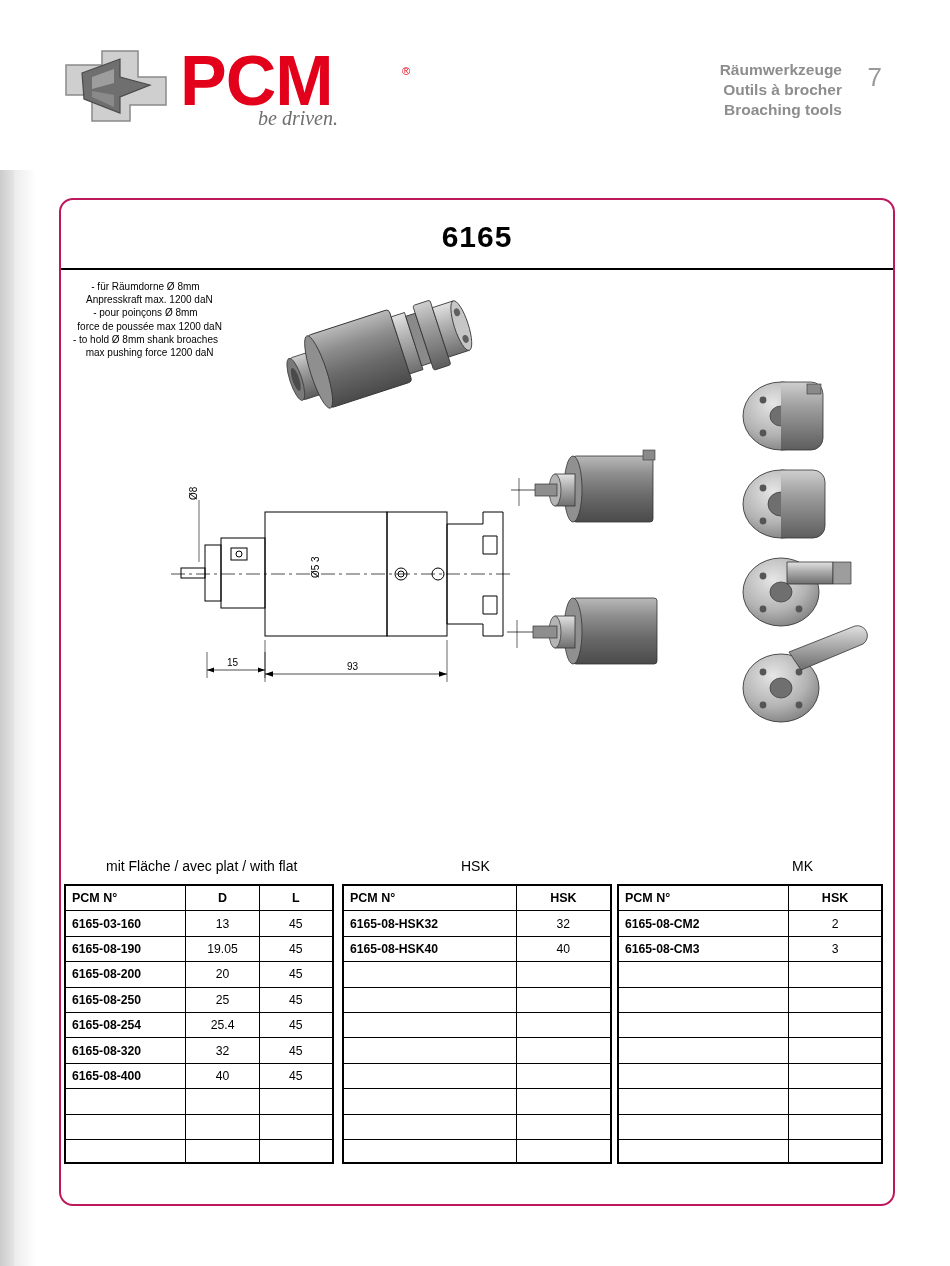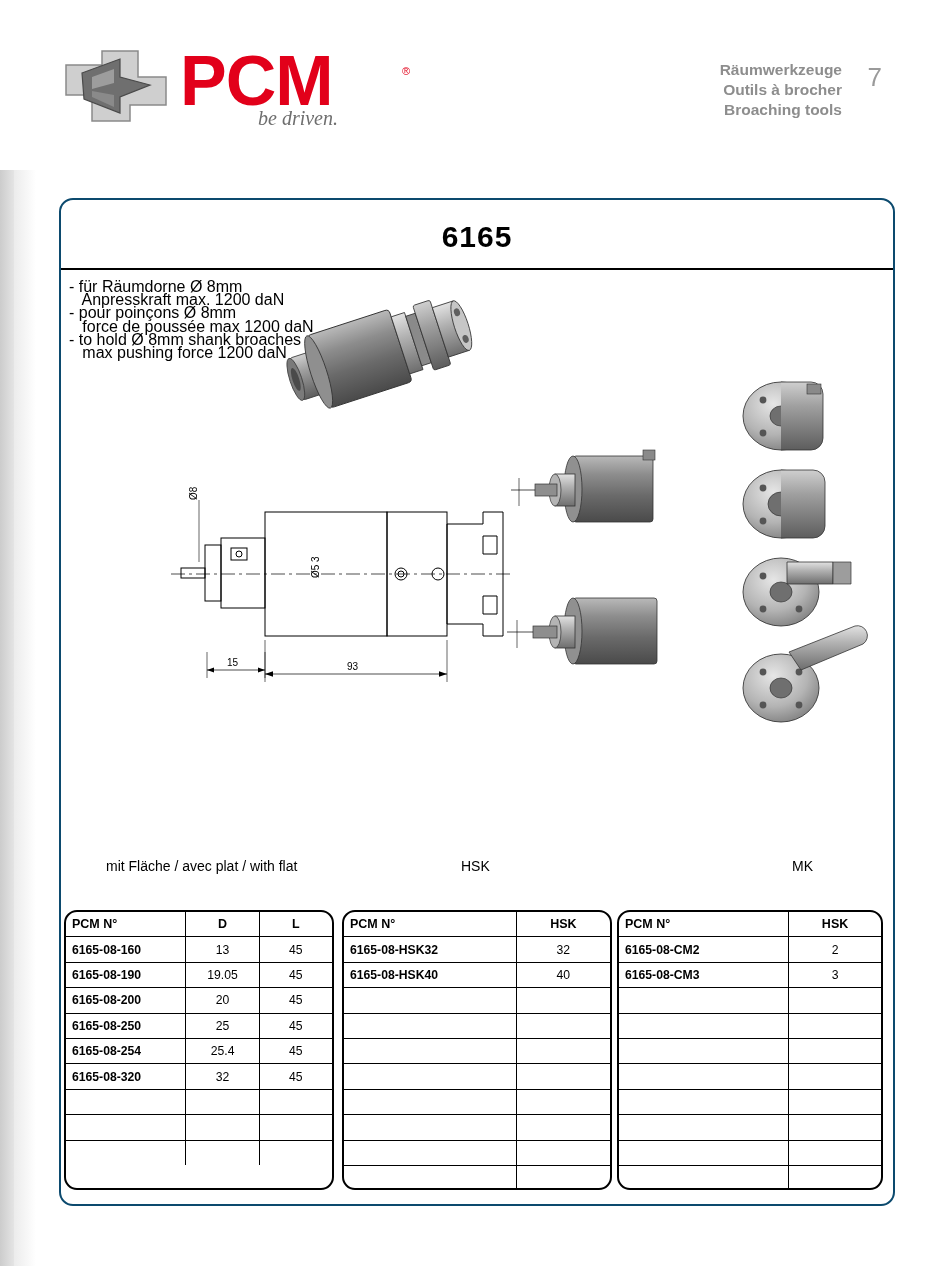--- a/index.html
+++ b/index.html
@@ -83,21 +83,21 @@
     right: 68px; top: 62px;
     font-size: 26px;
     color: #9a9a9a;
   }
 
   
   .panel {
     position: absolute;
     left: 59px; top: 198px;
     width: 836px; height: 1008px;
-    border: 2px solid #0c4a6e;
+    border: 2px solid #be185d;
     border-radius: 14px;
     background: #fff;
     box-sizing: border-box;
   }
   .panel-title {
     position: absolute;
     left: 0; top: 20px;
     width: 100%;
     text-align: center;
     font-size: 30px;
@@ -109,24 +109,25 @@
     left: 0; top: 68px;
     width: 100%;
     height: 2px;
     background: #000;
   }
 
   
   .spec {
     position: absolute;
     left: 8px; top: 80px;
-    font-size: 16px;
+    font-size: 10px;
     line-height: 13.2px;
     color: #000;
     white-space: pre;
+    text-align: center;
   }
 
   
   .draw {
     position: absolute;
     left: 0; top: 0;
     width: 836px; height: 700px;
     pointer-events: none;
   }
 
@@ -137,25 +138,24 @@
     color: #000;
   }
   .cap-flat { left: 45px;  top: 658px; }
   .cap-hsk  { left: 400px; top: 658px; }
   .cap-mk   { left: 683px; top: 658px; margin-left: 48px; }
 
   
   .tbl-box {
     position: absolute;
     border: 2px solid #000;
-    border-radius: 13px;
+    border-radius: 0;
     overflow: hidden;
     background: #fff;
     box-sizing: border-box;
-    margin-top: 26px;
   }
   .tbl-1 { left: 3px;   top: 684px; width: 270px; height: 280px; }
   .tbl-2 { left: 281px; top: 684px; width: 270px; height: 280px; }
   .tbl-3 { left: 556px; top: 684px; width: 266px; height: 280px; }
 
   table.spec-table {
     border-collapse: collapse;
     width: 100%;
     table-layout: fixed;
   }
@@ -381,21 +381,21 @@
 
   <div class="tbl-box tbl-1">
     <table class="spec-table">
       <tbody>
           <tr>
         <td class="hdr left" style="width:44%">PCM N°</td>
         <td class="hdr" style="width:28%">D</td>
         <td class="hdr" style="width:28%">L</td>
       </tr>
       <tr>
-            <td class="left">6165-08-160</td>
+            <td class="left">6165-03-160</td>
             <td>13</td>
             <td>45</td>
           </tr>
       <tr>
             <td class="left">6165-08-190</td>
             <td>19.05</td>
             <td>45</td>
           </tr>
       <tr>
             <td class="left">6165-08-200</td>
@@ -408,20 +408,25 @@
             <td>45</td>
           </tr>
       <tr>
             <td class="left">6165-08-254</td>
             <td>25.4</td>
             <td>45</td>
           </tr>
       <tr>
             <td class="left">6165-08-320</td>
             <td>32</td>
+            <td>45</td>
+          </tr>
+      <tr>
+            <td class="left">6165-08-400</td>
+            <td>40</td>
             <td>45</td>
           </tr>
       <tr>
             <td class="left"></td>
             <td></td>
             <td></td>
           </tr>
       <tr>
             <td class="left"></td>
             <td></td>

